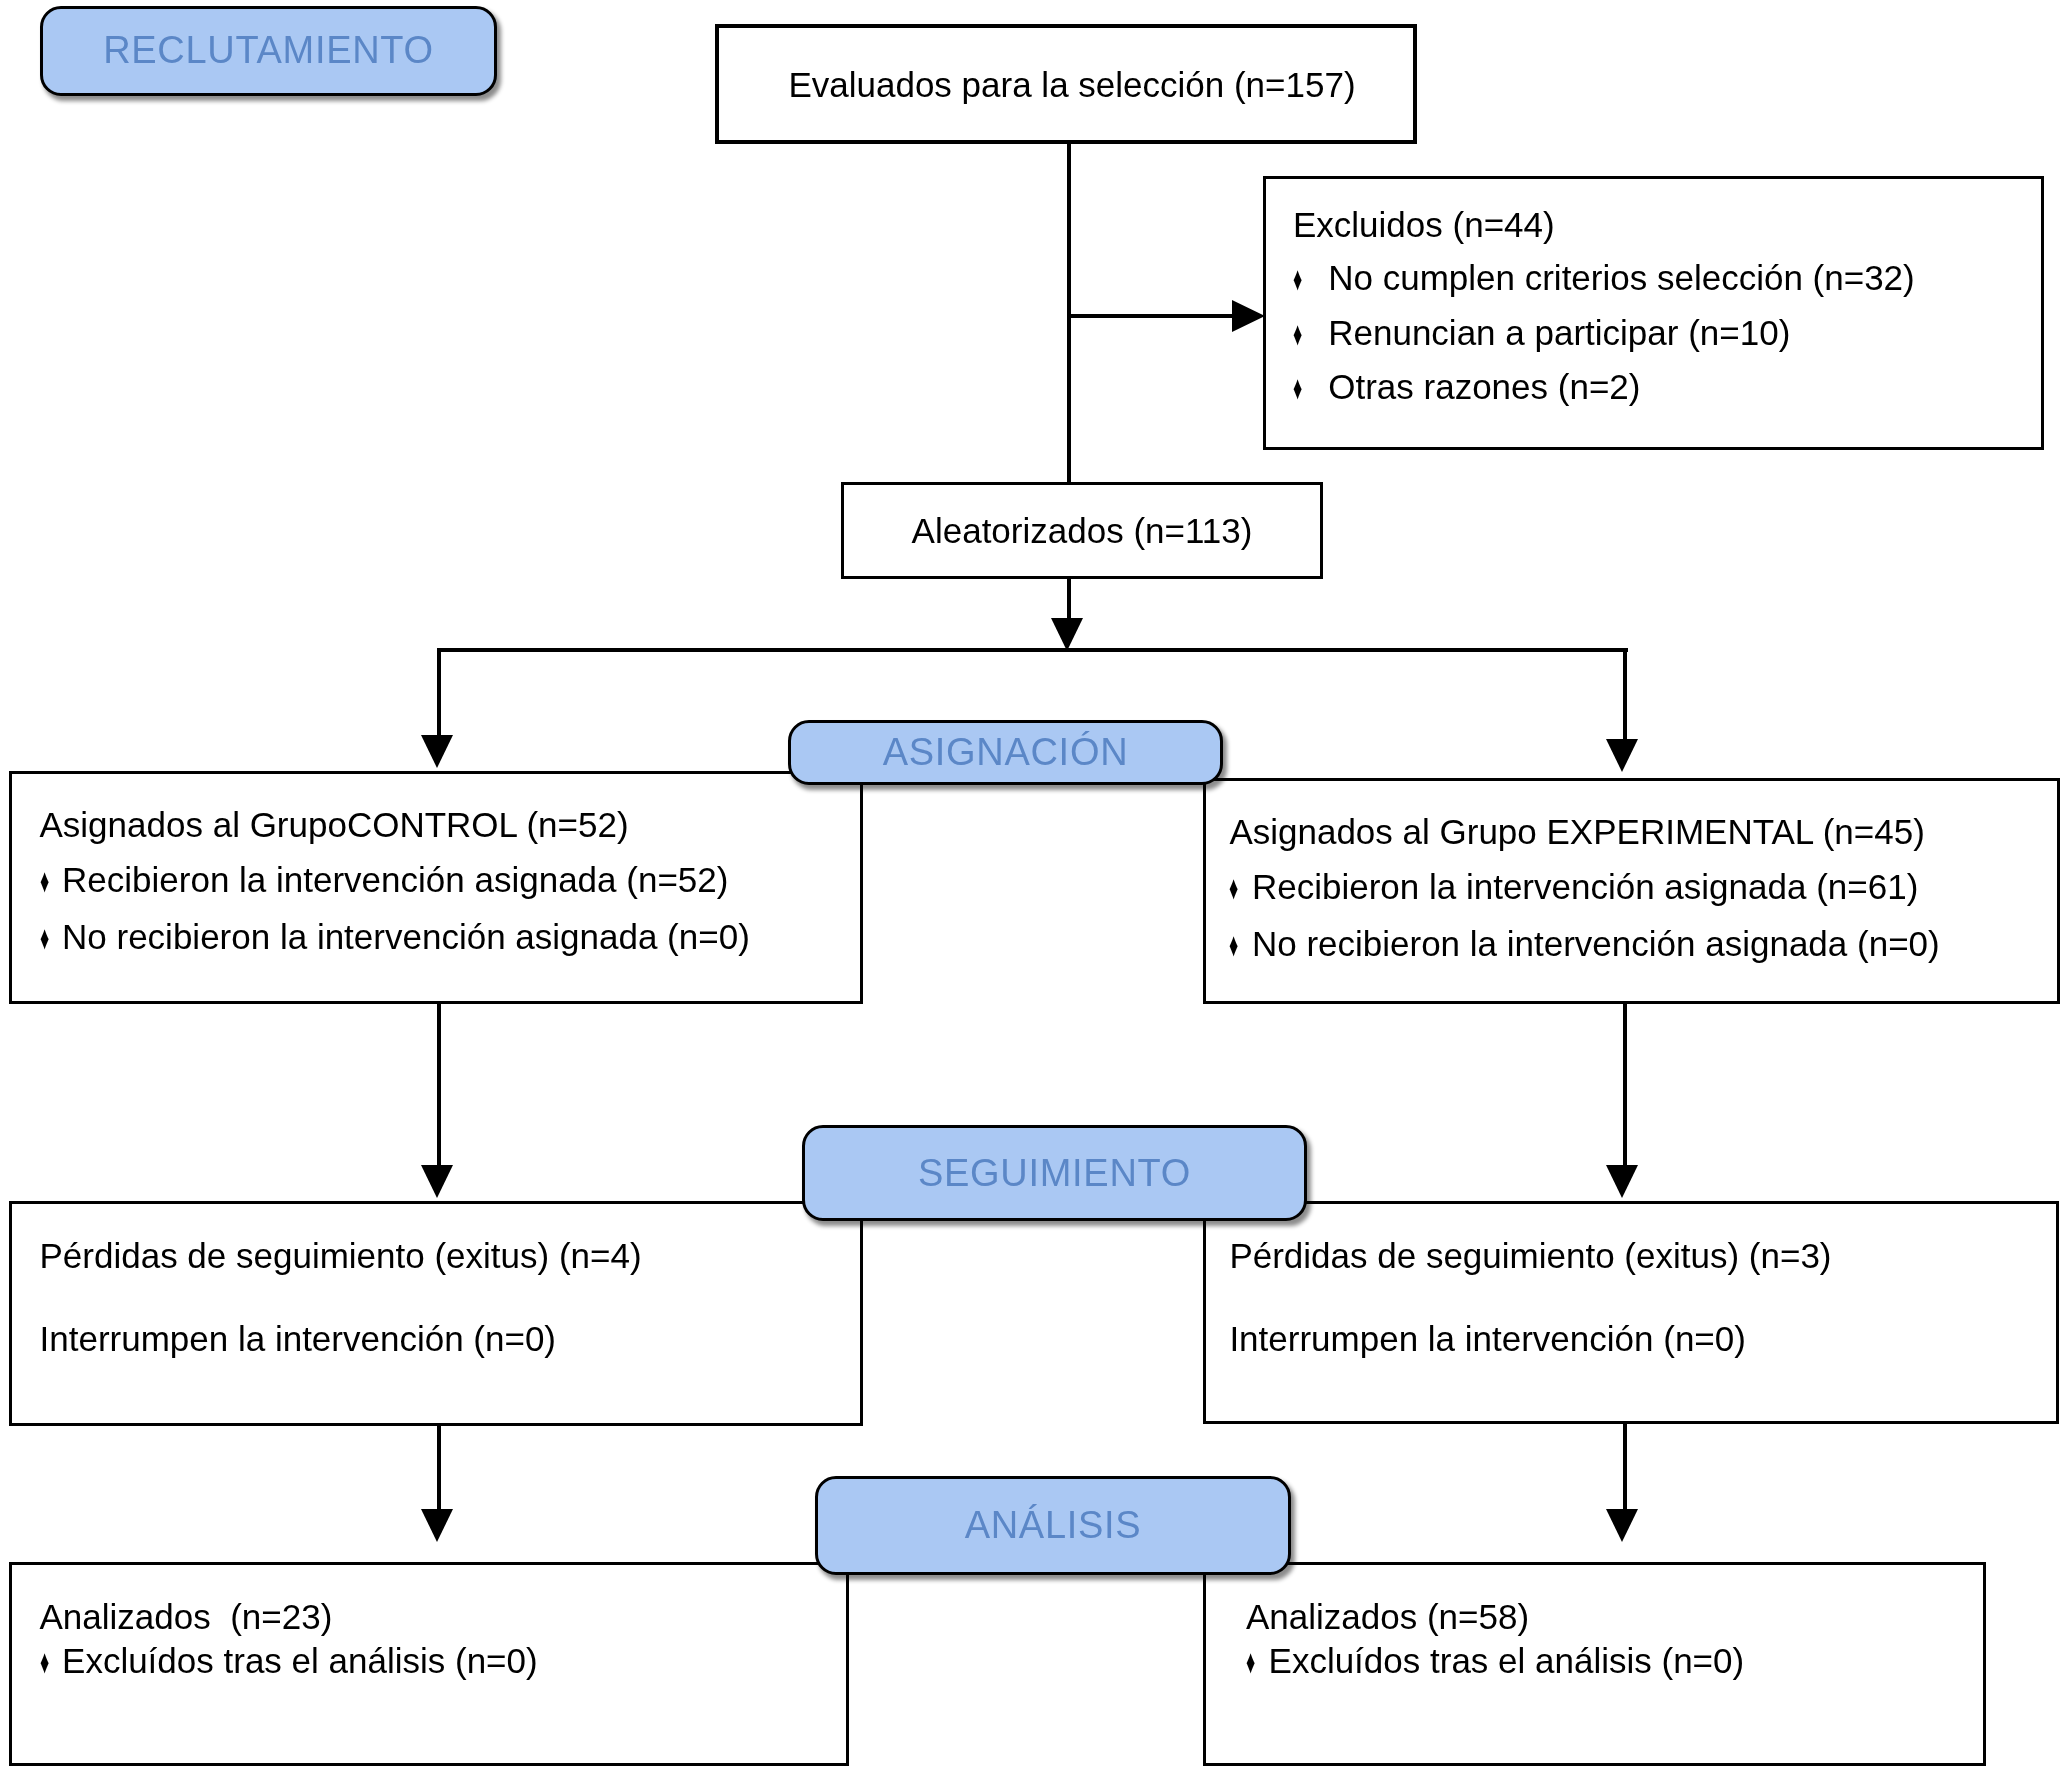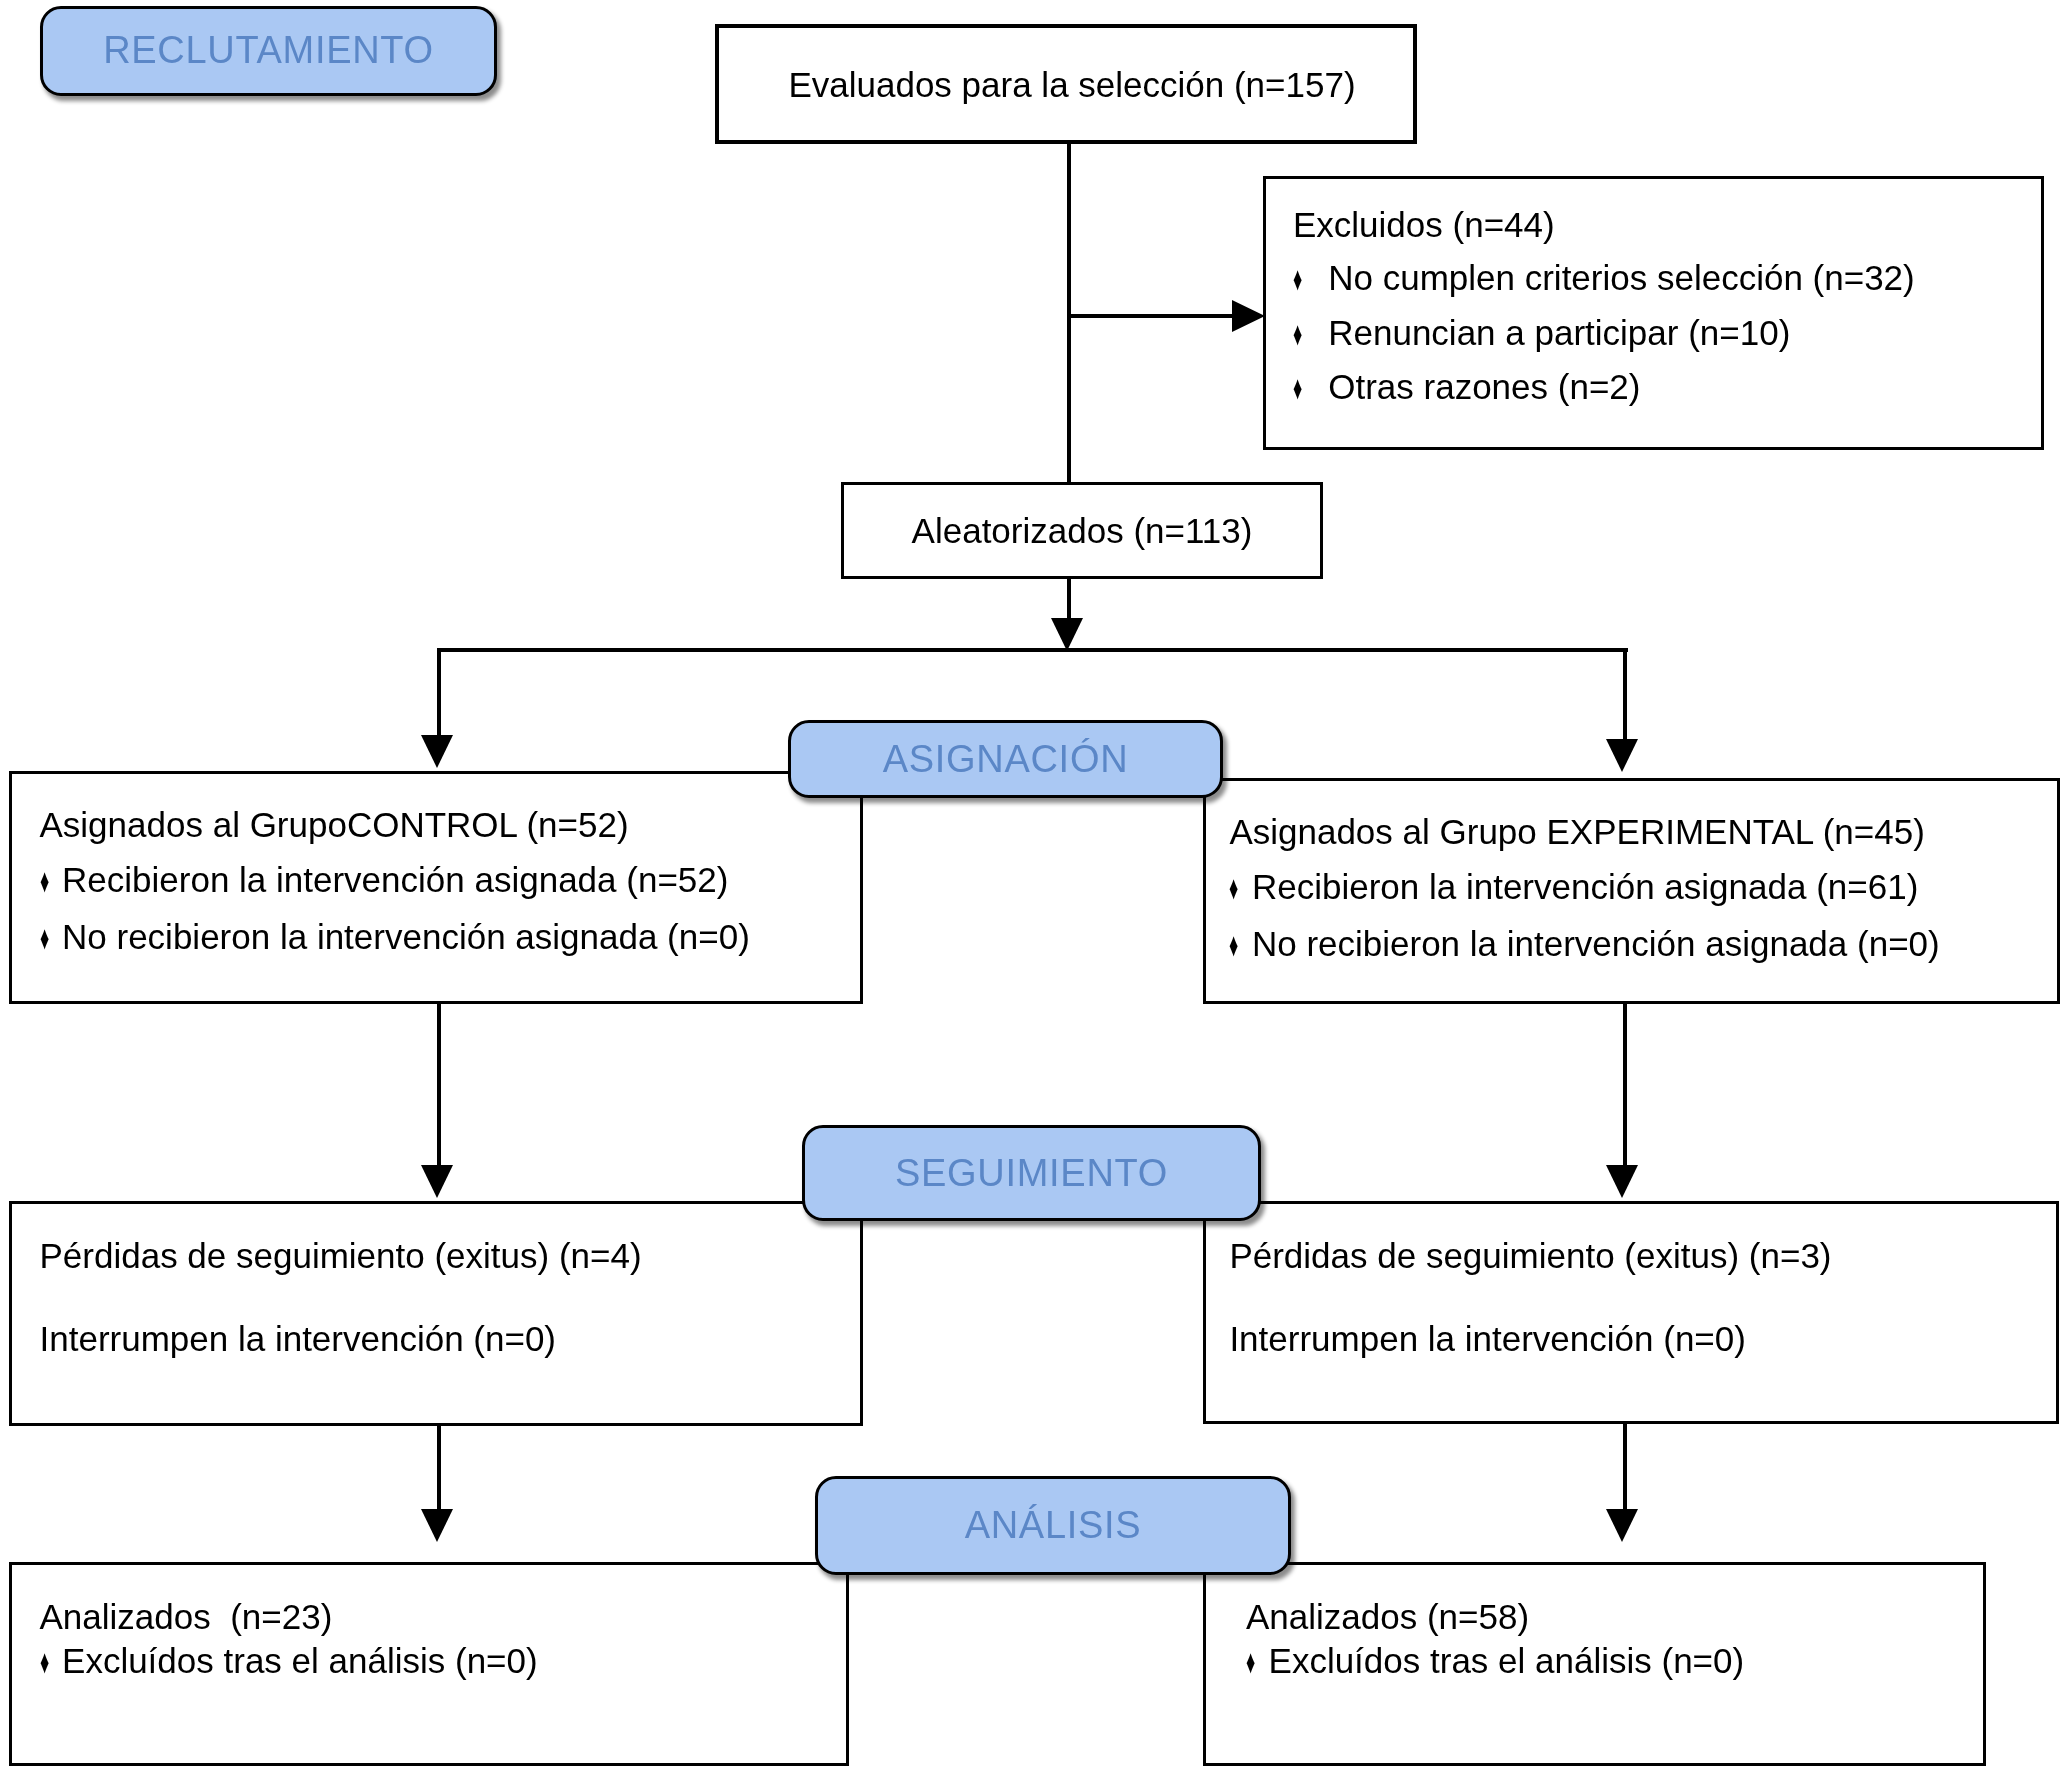--- a/index.html
+++ b/index.html
@@ -108,21 +108,21 @@
   <div class="arrow-down" style="left:1051px; top:618px;"></div>
 
   <div class="hline" style="left:437px; top:648px; width:1191px; height:4.2px;"></div>
 
   <div class="vline" style="left:437px; top:648px; width:3.5px; height:89px;"></div>
   <div class="arrow-down" style="left:421px; top:735px;"></div>
 
   <div class="vline" style="left:1623px; top:648px; width:3.5px; height:91px;"></div>
   <div class="arrow-down" style="left:1606px; top:739px;"></div>
 
-  <div class="badge" style="left:788px; top:720px; width:435px; height:78px;">
+  <div class="badge" style="left:788px; top:720px; width:435px; height:65px;">
     <span class="line">ASIGNACIÓN</span>
   </div>
 
   <div class="box" style="left:8.5px; top:771px; width:854px; height:233px; padding:32px 7px 0 28px;">
     <div class="line">Asignados al GrupoCONTROL (n=52)</div>
     <div class="bullet" style="margin-top:18.4px;">
       <span class="diamond gap-narrow">♦</span>
       <span class="line">Recibieron la intervención asignada (n=52)</span>
     </div>
     <div class="bullet" style="margin-top:18.4px;">
@@ -141,21 +141,21 @@
       <span class="diamond gap-narrow">♦</span>
       <span class="line">No recibieron la intervención asignada (n=0)</span>
     </div>
   </div>
 
   <div class="vline" style="left:437px; top:1004px; width:3.5px; height:161px;"></div>
   <div class="arrow-down" style="left:421px; top:1165px;"></div>
   <div class="vline" style="left:1623px; top:1004px; width:3.5px; height:161px;"></div>
   <div class="arrow-down" style="left:1606px; top:1165px;"></div>
 
-  <div class="badge" style="left:802px; top:1125px; width:459px; height:96px;text-align:center;">
+  <div class="badge" style="left:802px; top:1125px; width:505px; height:96px;text-align:center;">
     <span class="line">SEGUIMIENTO</span>
   </div>
 
   <div class="box" style="left:8.5px; top:1201px; width:854px; height:225px; padding:33px 7px 16px 28px;">
     <div class="line">Pérdidas de seguimiento (exitus) (n=4)</div>
     <div class="line" style="margin-top:46px;">Interrumpen la intervención (n=0)</div>
   </div>
 
   <div class="box" style="left:1203px; top:1201px; width:856px; height:223px; padding:33px 7px 0 23.4px;">
     <div class="line">Pérdidas de seguimiento (exitus) (n=3)</div>

